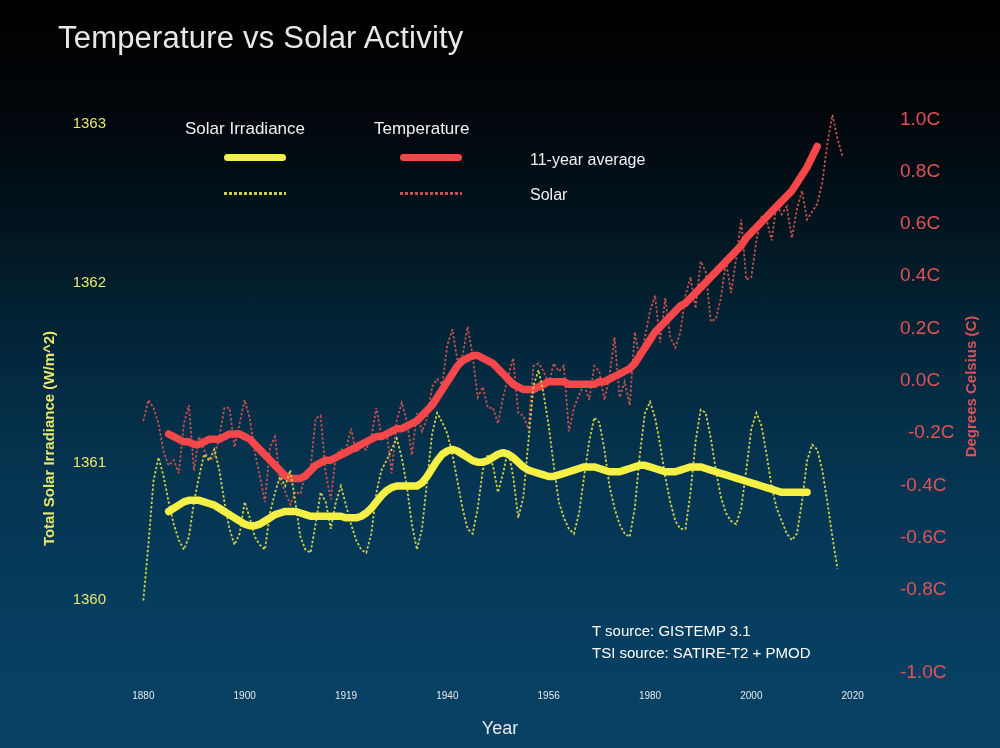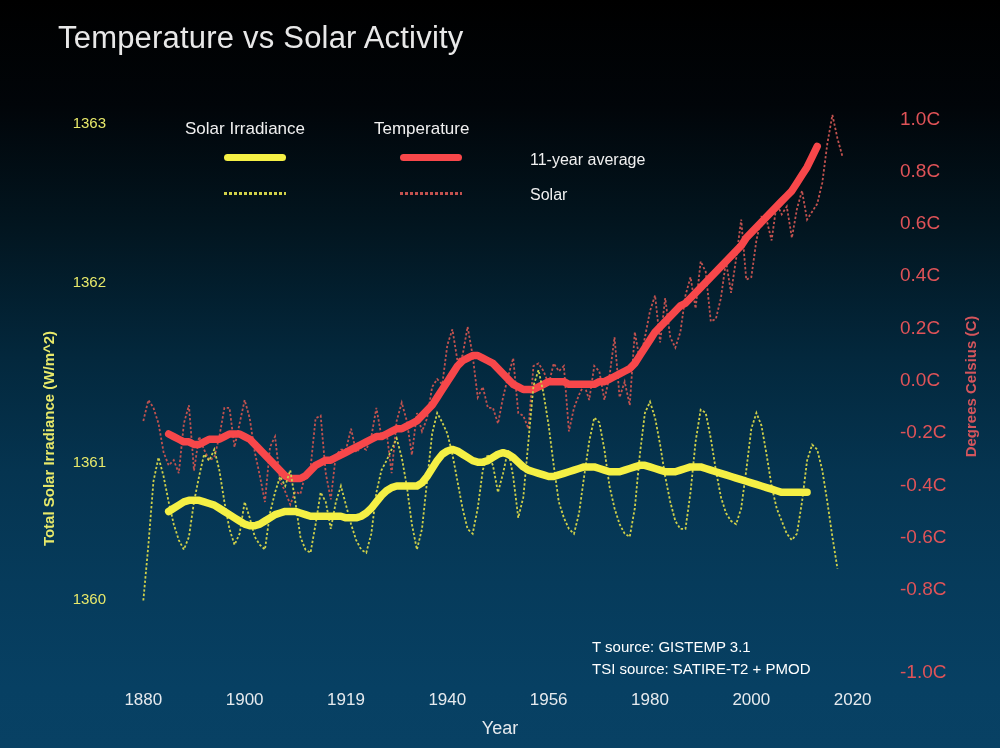--- a/index.html
+++ b/index.html
@@ -88,21 +88,21 @@
     position: absolute;
     font-size: 19px;
     color: #e05358;
     text-align: left;
     left: 900px;
     white-space: nowrap;
   }
   .xtick {
     position: absolute;
     top: 690px;
-    font-size: 17px;
+    font-size: 10px;
     color: #e6eaee;
     transform: translateX(-50%);
     white-space: nowrap;
   }
 
   
   #ylabel-left {
     position: absolute;
     left: -82px;
     top: 430px;
@@ -139,21 +139,20 @@
 
   
   #source-notes {
     position: absolute;
     left: 592px;
     top: 620px;
     font-size: 15px;
     color: #ffffff;
     line-height: 1.45;
     white-space: nowrap;
-    margin-top: 16px;
   }
 
   
   #plot-svg {
     position: absolute;
     left: 0; top: 0;
     width: 1000px;
     height: 748px;
     pointer-events: none;
   }
@@ -189,21 +188,21 @@
       <div class="ytick-left" style="top: 590.468px;">1360</div>
       <div class="ytick-left" style="top: 453px;">1361</div>
       <div class="ytick-left" style="top: 272.545px;">1362</div>
       <div class="ytick-left" style="top: 113.584px;">1363</div>
     </div>
   <div id="yticks-right-container">
       <div class="ytick-right" style="top: 661px;">-1.0C</div>
       <div class="ytick-right" style="top: 578.308px;">-0.8C</div>
       <div class="ytick-right" style="top: 526px;">-0.6C</div>
       <div class="ytick-right" style="top: 473.692px;">-0.4C</div>
-      <div class="ytick-right" style="top: 421.385px;">-0.2C</div>
+      <div class="ytick-right" style="top: 421.385px; margin-left: 8px;">-0.2C</div>
       <div class="ytick-right" style="top: 369.077px;">0.0C</div>
       <div class="ytick-right" style="top: 316.769px;">0.2C</div>
       <div class="ytick-right" style="top: 264.462px;">0.4C</div>
       <div class="ytick-right" style="top: 212.154px;">0.6C</div>
       <div class="ytick-right" style="top: 159.846px;">0.8C</div>
       <div class="ytick-right" style="top: 107.538px;">1.0C</div>
     </div>
   <div id="xticks-container">
       <div class="xtick" style="left: 143.333px;">1880</div>
       <div class="xtick" style="left: 244.667px;">1900</div>

